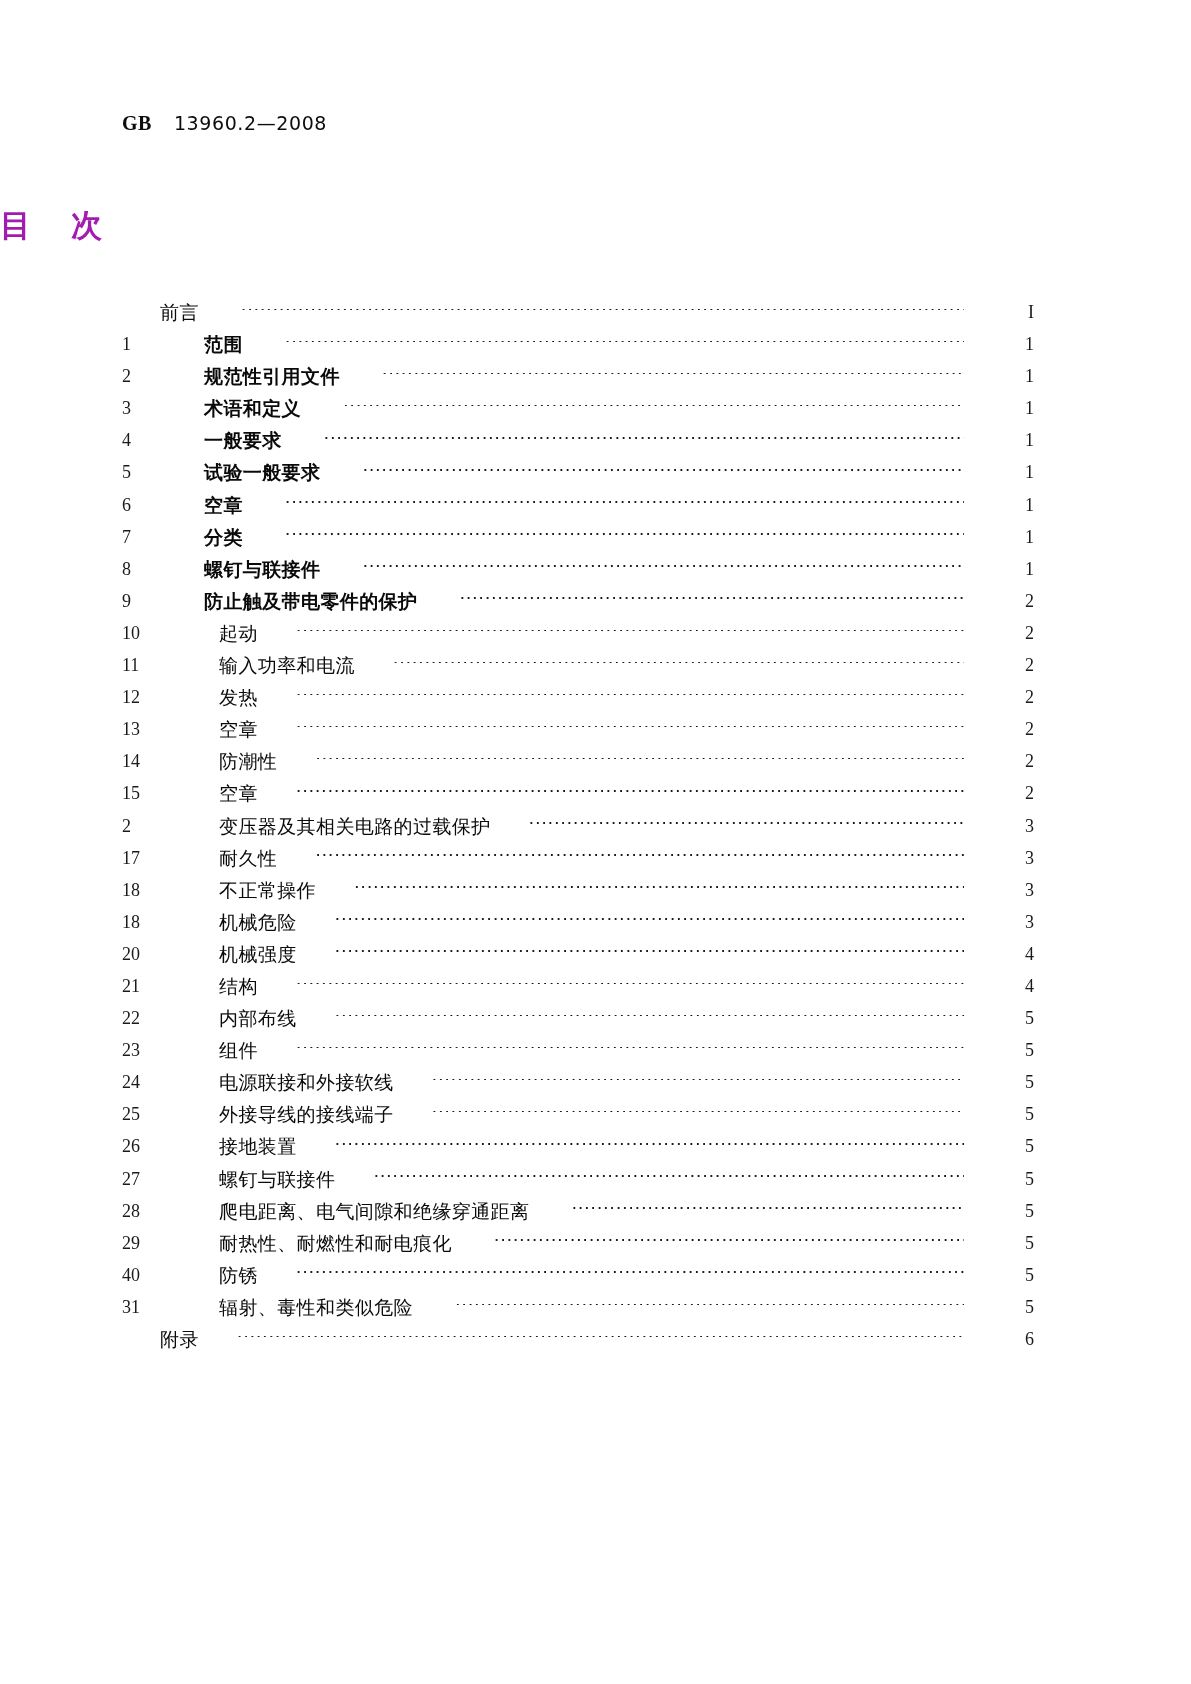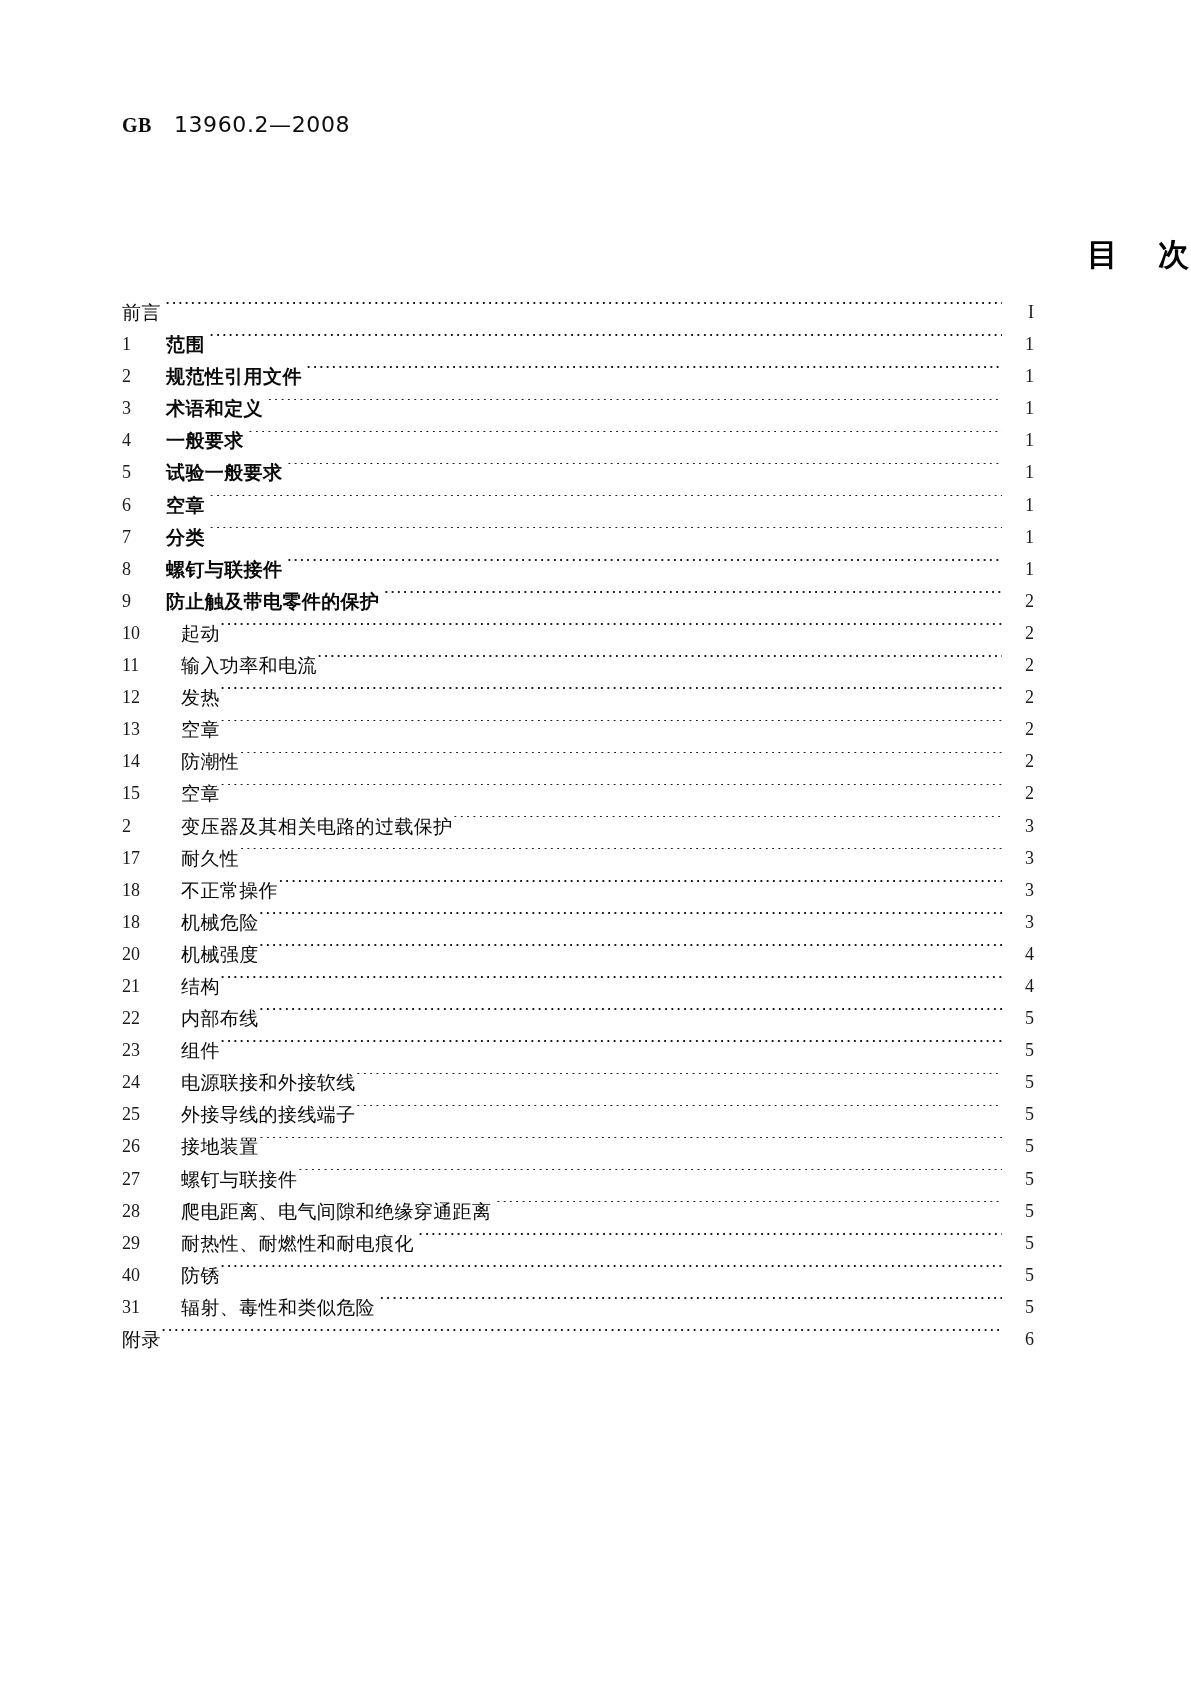--- a/index.html
+++ b/index.html
@@ -34,59 +34,59 @@
   }
   .std-header .gb {
     font-family: "Liberation Serif", "DejaVu Serif", serif;
     font-weight: bold;
     font-size: 20px;
     margin-right: 22px;
   }
   .std-header .num {
     font-family: "DejaVu Sans", "Liberation Sans", sans-serif;
     font-weight: normal;
-    font-size: 22px;
+    font-size: 19px;
     letter-spacing: 0.6px;
   }
 
   
   .doc-title {
     position: absolute;
     left: 0;
     right: 0;
     top: 205px;
-    text-align: right;
+    text-align: left;
     font-family: "DejaVu Sans", "Liberation Sans", sans-serif;
     font-weight: bold;
     font-size: 31px;
     letter-spacing: 2px;
-    color: #000000;
-    margin-top: 29px;
+    color: #a21caf;
   }
   .doc-title .gap {
     display: inline-block;
     width: 38px;
   }
 
   
   .toc {
     position: absolute;
     left: 122px;
     top: 296px;
     width: 912px;
   }
 
   .toc-row {
     display: flex;
-    align-items: center;
+    align-items: flex-end;
     height: 32.1px;
     font-size: 19.5px;
     line-height: 32.1px;
     white-space: nowrap;
     color: #111;
+    gap: 38px;
   }
 
   
   .toc-num {
     font-family: "Liberation Serif", "DejaVu Serif", serif;
     font-size: 18px;
     width: 30px;
     flex: 0 0 30px;
     text-align: left;
     color: #1a1a1a;

